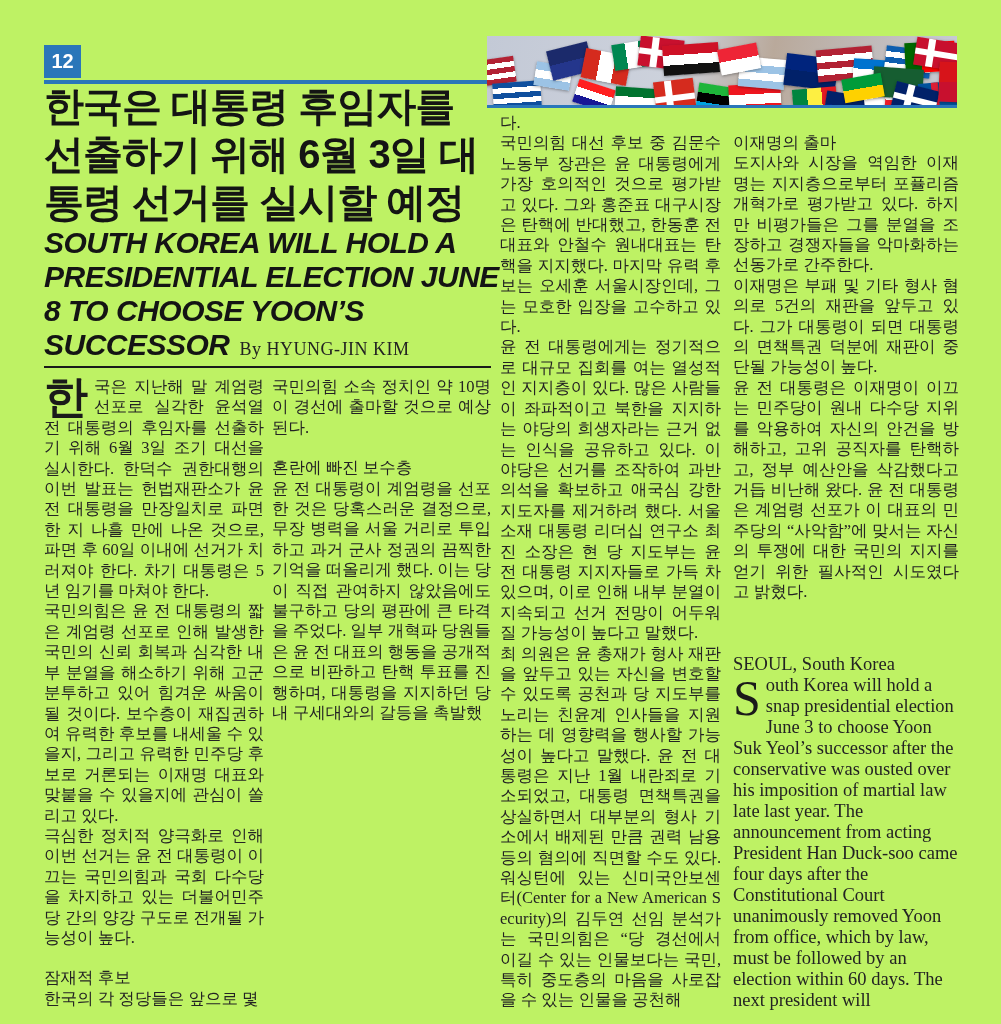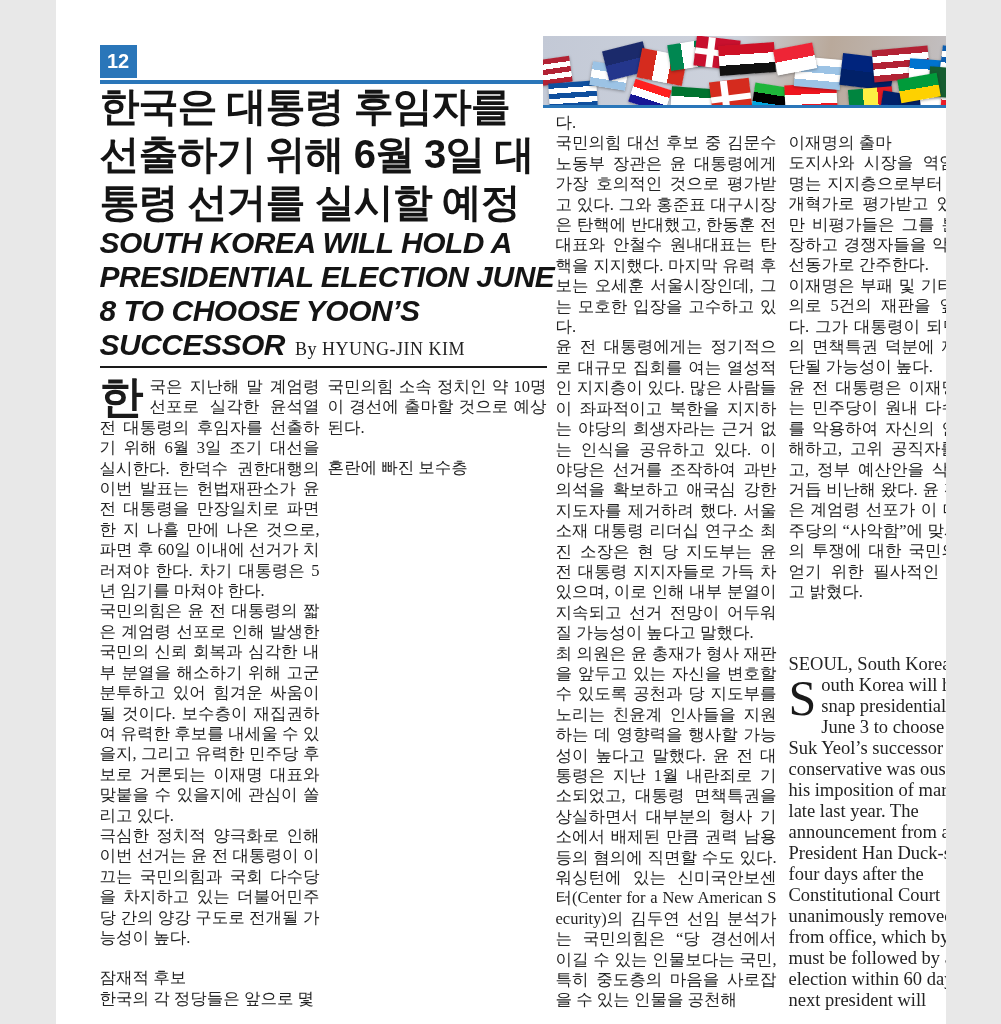--- a/index.html
+++ b/index.html
@@ -1,16 +1,16 @@
 <!DOCTYPE html>
 <html><head>
 <meta charset="utf-8">
 <style>
   html,body{margin:0;padding:0;background:#e8e8e8;}
-  .page{position:relative;width:890px;height:1024px;background:#ffffff;margin:0 auto;
+  .page{position:relative;width:1001px;height:1024px;background:#bef264;margin:0 auto;
         font-family:"Liberation Serif","DejaVu Serif",serif;overflow:hidden;}
 
   
   .pagenum{position:absolute;left:44px;top:45px;width:37px;height:33px;
            display:flex;align-items:center;justify-content:center;
            color:#fff;font:700 20px "Liberation Sans",sans-serif;}
   .masthead{position:absolute;left:90px;top:51px;
             font:700 17px "Liberation Sans",sans-serif;letter-spacing:.2px;}
   .header-rule{position:absolute;left:44px;top:80px;width:444px;height:4px;}
   .banner{position:absolute;left:487px;top:36px;width:470px;height:69px;
@@ -114,20 +114,21 @@
     <p><span class="dropcap-ko">한</span><span>국은 지난해 말 계엄령 선포로 실각한 윤석열 전 대통령의 후임자를 선출하기 위해 6월 3일 조기 대선을 실시한다. 한덕수 권한대행의 이번 발표는 헌법재판소가 윤 전 대통령을 만장일치로 파면한 지 나흘 만에 나온 것으로, 파면 후 60일 이내에 선거가 치러져야 한다. 차기 대통령은 5년 임기를 마쳐야 한다.</span></p>
     <p>국민의힘은 윤 전 대통령의 짧은 계엄령 선포로 인해 발생한 국민의 신뢰 회복과 심각한 내부 분열을 해소하기 위해 고군분투하고 있어 힘겨운 싸움이 될 것이다. 보수층이 재집권하여 유력한 후보를 내세울 수 있을지, 그리고 유력한 민주당 후보로 거론되는 이재명 대표와 맞붙을 수 있을지에 관심이 쏠리고 있다.</p>
     <p>극심한 정치적 양극화로 인해 이번 선거는 윤 전 대통령이 이끄는 국민의힘과 국회 다수당을 차지하고 있는 더불어민주당 간의 양강 구도로 전개될 가능성이 높다.</p>
     <p class="subhead">잠재적 후보</p>
     <p>한국의 각 정당들은 앞으로 몇</p>
   </div>
 
   <div class="col" id="col2">
     <p>국민의힘 소속 정치인 약 10명이 경선에 출마할 것으로 예상된다.</p>
     <p class="subhead">혼란에 빠진 보수층</p>
+    <p>윤 전 대통령이 계엄령을 선포한 것은 당혹스러운 결정으로, 무장 병력을 서울 거리로 투입하고 과거 군사 정권의 끔찍한 기억을 떠올리게 했다. 이는 당이 직접 관여하지 않았음에도 불구하고 당의 평판에 큰 타격을 주었다. 일부 개혁파 당원들은 윤 전 대표의 행동을 공개적으로 비판하고 탄핵 투표를 진행하며, 대통령을 지지하던 당내 구세대와의 갈등을 촉발했</p>
   </div>
 
   <div class="col" id="col3">
     <p>다.</p>
     <p>국민의힘 대선 후보 중 김문수 노동부 장관은 윤 대통령에게 가장 호의적인 것으로 평가받고 있다. 그와 홍준표 대구시장은 탄핵에 반대했고, 한동훈 전 대표와 안철수 원내대표는 탄핵을 지지했다. 마지막 유력 후보는 오세훈 서울시장인데, 그는 모호한 입장을 고수하고 있다.</p>
     <p>윤 전 대통령에게는 정기적으로 대규모 집회를 여는 열성적인 지지층이 있다. 많은 사람들이 좌파적이고 북한을 지지하는 야당의 희생자라는 근거 없는 인식을 공유하고 있다. 이 야당은 선거를 조작하여 과반 의석을 확보하고 애국심 강한 지도자를 제거하려 했다. 서울 소재 대통령 리더십 연구소 최진 소장은 현 당 지도부는 윤 전 대통령 지지자들로 가득 차 있으며, 이로 인해 내부 분열이 지속되고 선거 전망이 어두워질 가능성이 높다고 말했다.</p>
     <p>최 의원은 윤 총재가 형사 재판을 앞두고 있는 자신을 변호할 수 있도록 공천과 당 지도부를 노리는 친윤계 인사들을 지원하는 데 영향력을 행사할 가능성이 높다고 말했다. 윤 전 대통령은 지난 1월 내란죄로 기소되었고, 대통령 면책특권을 상실하면서 대부분의 형사 기소에서 배제된 만큼 권력 남용 등의 혐의에 직면할 수도 있다. 워싱턴에 있는 신미국안보센터(Center for a New American Security)의 김두연 선임 분석가는 국민의힘은 “당 경선에서 이길 수 있는 인물보다는 국민, 특히 중도층의 마음을 사로잡을 수 있는 인물을 공천해</p>
   </div>
 
   <div class="col" id="col4">

